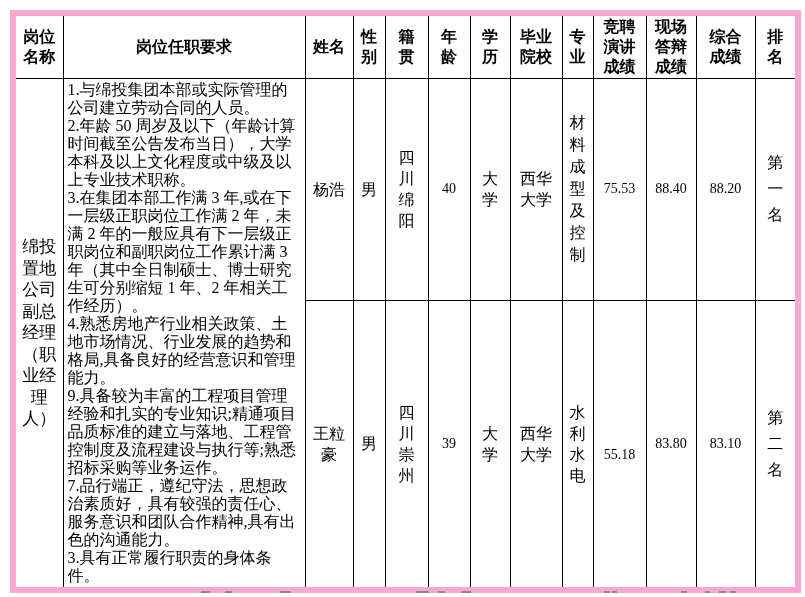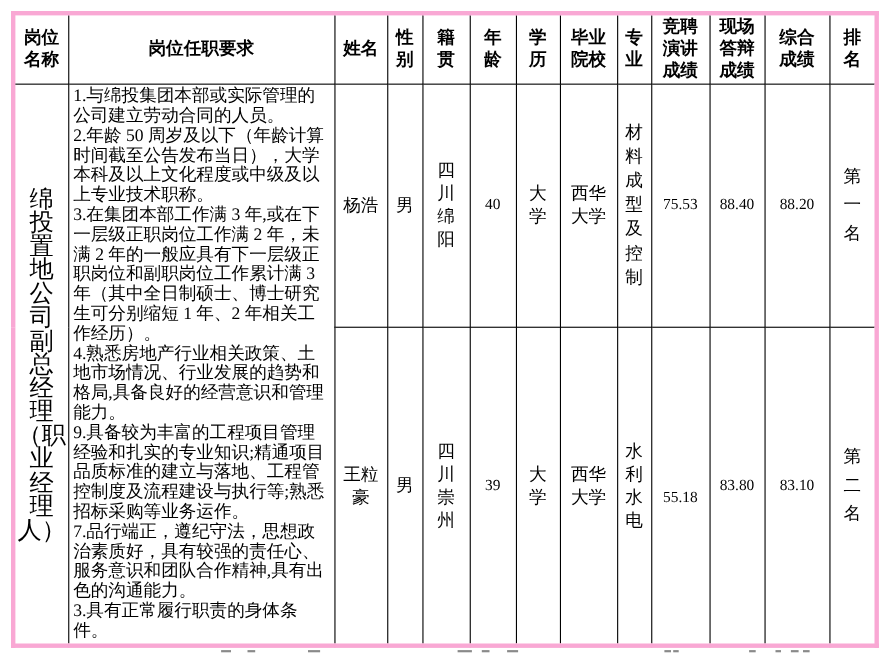--- a/index.html
+++ b/index.html
@@ -10,21 +10,21 @@
     color: #000000;
     overflow: hidden;
   }
   .page { position: relative; width: 805px; height: 597px; background: #ffffff; }
 
   table.result-table {
     position: absolute; left: 10px; top: 10px;
     width: 785px;
     border-collapse: collapse;
     table-layout: fixed;
-    border: 4px solid #f9a8d4;
+    border: 6px solid #f9a8d4;
   }
   .result-table th, .result-table td {
     border: 1px solid #000000;
     text-align: center;
     vertical-align: middle;
     white-space: pre-line;
     font-size: 16px;
     line-height: 21px;
     padding: 1px 2px;
     overflow: hidden;
@@ -32,21 +32,21 @@
   .result-table th {
     font-weight: bold;
     font-size: 16px;
     line-height: 20px;
   }
   tr.header-row { height: 62px; }
   tr.row-1 { height: 220px; }
   tr.row-2 { height: 288px; }
 
   td.position-cell {
-    font-size: 22px;
+    font-size: 17px;
     line-height: 21.5px;
   }
   td.req-cell {
     text-align: left;
     vertical-align: middle;
     padding: 2px 5px 2px 4px;
     white-space: normal;
   }
   td.req-cell p {
     font-size: 16px;

